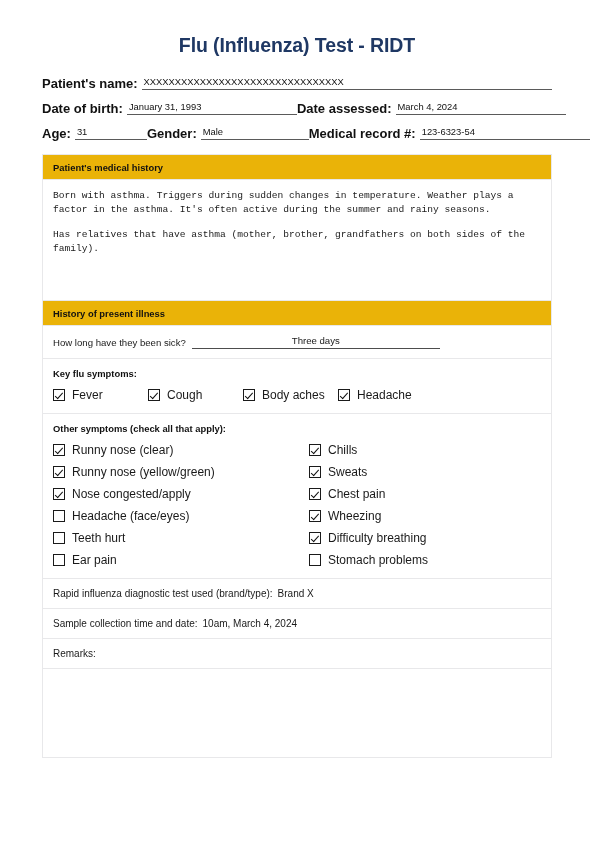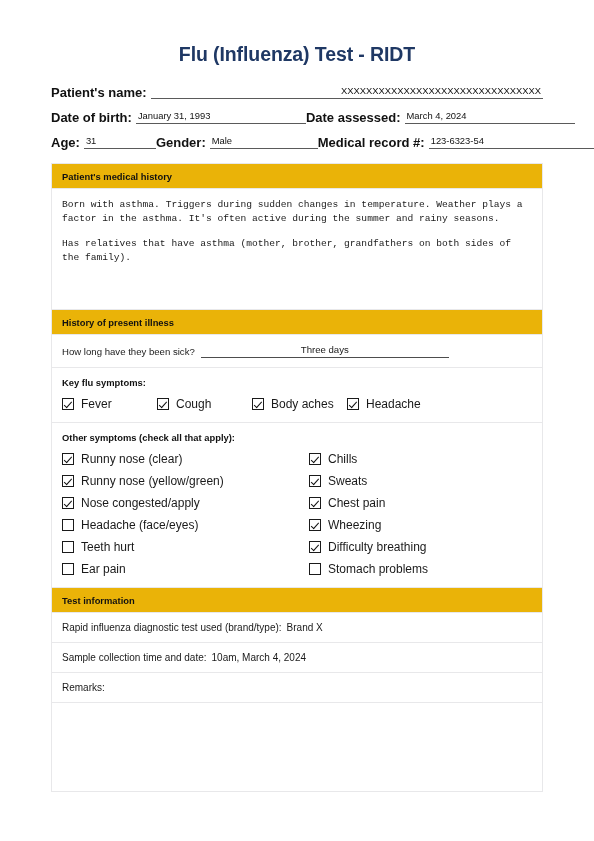--- a/index.html
+++ b/index.html
@@ -12,21 +12,21 @@
     height: 841px;
     font-family: "Liberation Sans", sans-serif;
     color: #1a1a1a;
     -webkit-font-smoothing: antialiased;
   }
   .page {
     position: relative;
     width: 594px;
     height: 841px;
     box-sizing: border-box;
-    padding: 17px;
+    padding: 8px;
   }
 
   
   .doc-title {
     text-align: center;
     font-size: 19.5px;
     font-weight: bold;
     color: #1f3864;
     letter-spacing: -0.1px;
     padding-top: 26px;
@@ -58,21 +58,21 @@
   .fld-value {
     font-size: 9.4px;
     color: #111;
     border-bottom: 1px solid #5a5a5a;
     line-height: 12px;
     padding: 0 2px 1px 2px;
     white-space: nowrap;
     overflow: hidden;
     box-sizing: border-box;
   }
-  .fld-value.w-full   { flex: 1 1 auto; min-width: 0; text-align: right; }
+  .fld-value.w-full   { flex: 1 1 auto; min-width: 0; }
   .fld-value.w-dob    { width: 170px; }
   .fld-value.w-assess { width: 170px; }
   .fld-value.w-age    { width: 72px; }
   .fld-value.w-gender { width: 108px; }
   .fld-value.w-mrn    { width: 170px; }
   .spacer-gender { width: 20px; }
   .hdr-row .right-group { margin-left: auto; display: flex; align-items: flex-start; }
 
   
   .form-box {
@@ -330,21 +330,20 @@
           </label>
           <label class="chk-item">
             <span class="box"></span>
             <span>Stomach problems</span>
           </label>
         </div>
 
       </div>
     </div>
 
-    <div class="sec-head">Test information</div>
 
     <div class="info-row">
       <span class="info-label">Rapid influenza diagnostic test used (brand/type):</span>
       <span class="info-value">Brand X</span>
     </div>
 
     <div class="info-row">
       <span class="info-label">Sample collection time and date:</span>
       <span class="info-value">10am, March 4, 2024</span>
     </div>

